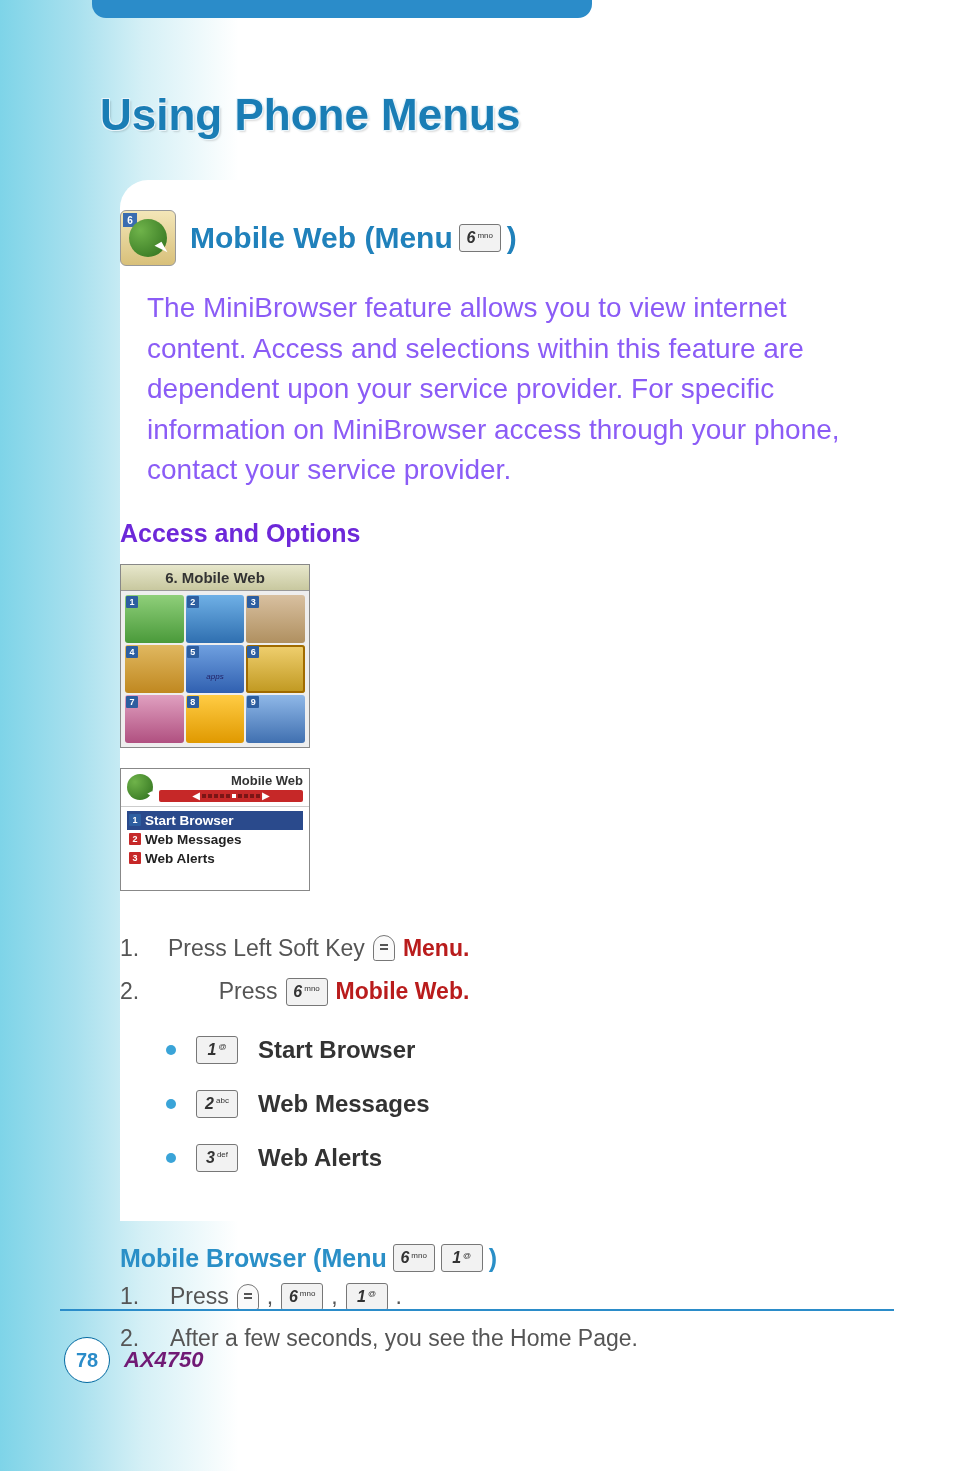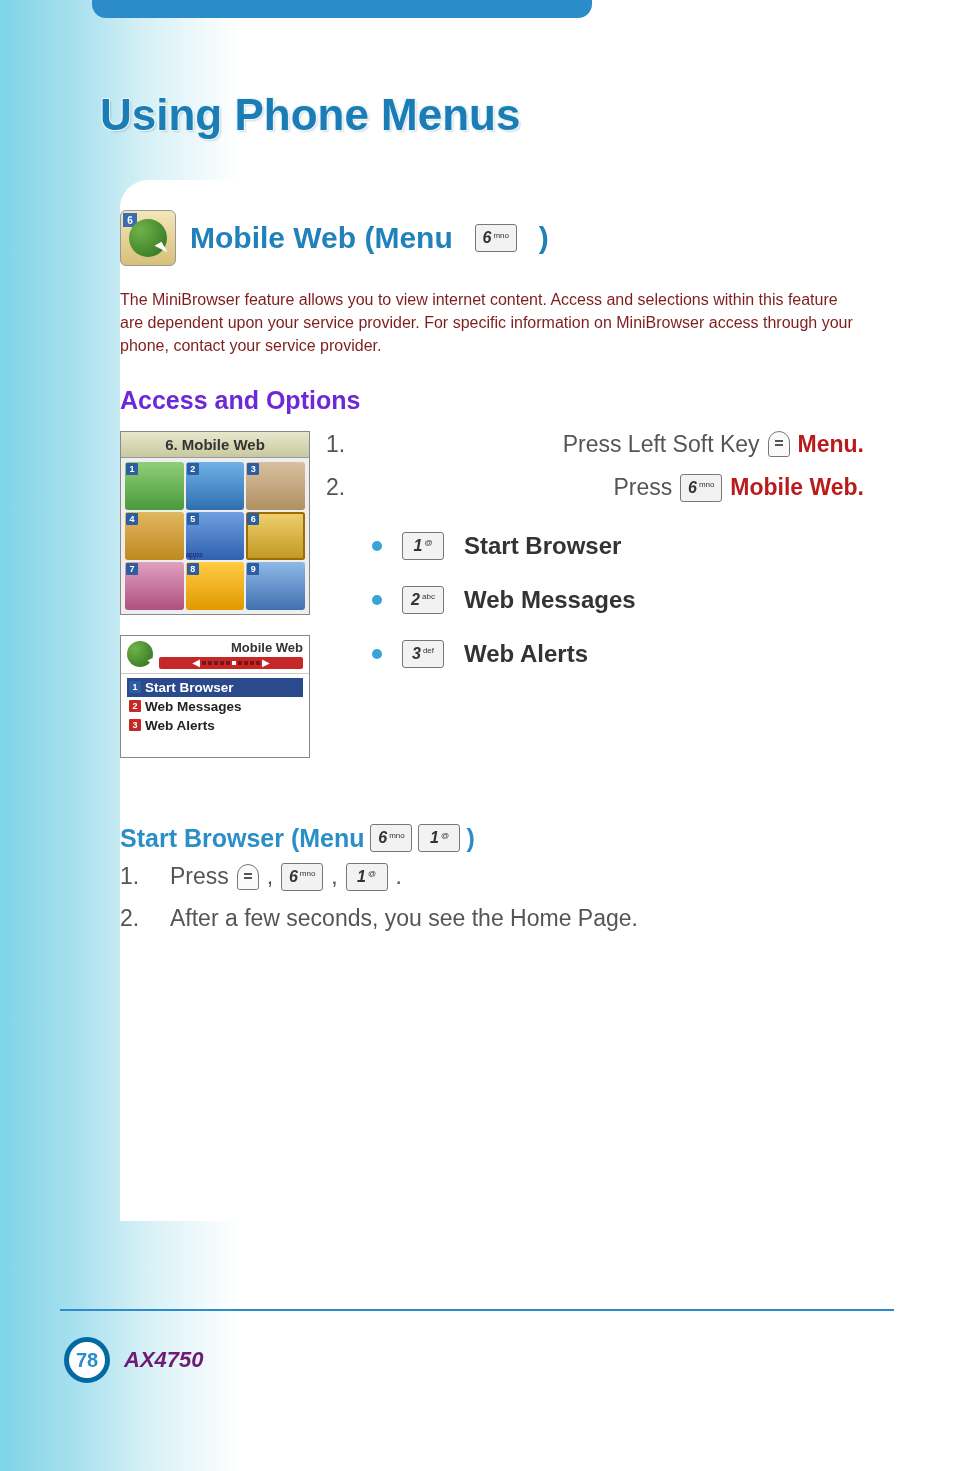--- a/index.html
+++ b/index.html
@@ -86,21 +86,21 @@
     border-left: 8px solid transparent;
     border-top: 12px solid #fff;
     transform: rotate(-30deg);
   }
   .section-title {
     font-size: 30px;
     font-weight: bold;
     color: #2081bb;
     display: flex;
     align-items: center;
-    gap: 22px;
+    gap: 6px;
   }
   .key-glyph {
     display: inline-flex;
     align-items: center;
     justify-content: center;
     min-width: 42px;
     height: 28px;
     padding: 0 4px;
     border: 1.5px solid #777;
     border-radius: 3px;
@@ -129,35 +129,37 @@
   .softkey-glyph::after {
     content: "";
     position: absolute;
     top: 8px; left: 50%;
     width: 8px; height: 2px;
     background: #555;
     transform: translateX(-50%);
     box-shadow: 0 4px 0 #555;
   }
   .body-para {
-    font-size: 16px;
+    font-size: 28px;
     line-height: 1.45;
-    color: #7f1d1d;
+    color: #8b5cf6;
     margin-bottom: 28px;
+    margin-left: 27px;
   }
   .subhead {
     font-size: 25px;
     font-weight: bold;
     color: #6d28d9;
     margin-bottom: 16px;
   }
   .columns {
     display: flex;
-    gap: 16px;
+    gap: 24px;
     align-items: flex-start;
+    flex-direction: column;
   }
   .screenshots {
     width: 190px;
     flex-shrink: 0;
   }
   .phone-screen {
     width: 190px;
     border: 1px solid #888;
     margin-bottom: 20px;
     background: #fff;
@@ -195,21 +197,21 @@
     font-size: 9px;
     font-weight: bold;
     display: flex; align-items: center; justify-content: center;
     border-radius: 1px;
   }
   .ps-cell.hl { outline: 2px solid #a06b00; outline-offset: -2px; }
   
   .c1{background:linear-gradient(#8fcf7a,#4a9a3a);} .c2{background:linear-gradient(#6fb0e6,#2f6fb0);} .c3{background:linear-gradient(#d8c0a0,#b09060);}
   .c4{background:linear-gradient(#e0b860,#c08820);} .c5{background:linear-gradient(#6fa0e0,#3060b0);} .c6{background:linear-gradient(#f0d070,#c09820);}
   .c7{background:linear-gradient(#e0a0c0,#b05080);} .c8{background:linear-gradient(#ffcc44,#e09900);} .c9{background:linear-gradient(#8fb8e8,#4070b0);}
-  .apps-label { font-size: 8px; color:#226; position:absolute; bottom:1px; width:100%; font-style:italic;}
+  .apps-label { font-size: 8px; color:#226; text-align:center; position:absolute; bottom:12px; width:100%; font-style:italic;}
   .ps-list-header {
     display: flex;
     align-items: center;
     gap: 6px;
     padding: 4px 6px;
     background: #fff;
     border-bottom: 1px solid #ccc;
   }
   .ps-list-header .globe-sm {
     width: 26px; height: 26px;
@@ -336,21 +338,21 @@
   .footer {
     position: absolute;
     left: 64px;
     bottom: 88px;
     display: flex;
     align-items: center;
     gap: 14px;
   }
   .page-badge {
     width: 46px; height: 46px;
-    border: 5px solid #0369a1;
+    border: 1px solid #0369a1;
     border-radius: 50%;
     display: flex; align-items: center; justify-content: center;
     font-size: 20px; font-weight: bold;
     color: #2b8cc9;
     background: #fff;
   }
   .model {
     font-size: 22px;
     font-weight: bold;
     font-style: italic;
@@ -508,21 +510,21 @@
               <span class="sup">def</span>
             </span>
           <span class="bullet-label">Web Alerts</span>
         </div>
       </div>
     </div>
   </div>
 
   <div class="sub-section">
     <div class="sub-section-title">
-      <span>Start Browser (Menu </span>
+      <span>Mobile Browser (Menu </span>
       <span class="key-glyph">
           <span class="big">6</span>
           <span class="sup">mno</span>
         </span>
       <span class="key-glyph">
           <span class="big">1</span>
           <span class="sup">@</span>
         </span>
       <span>)</span>
     </div>

